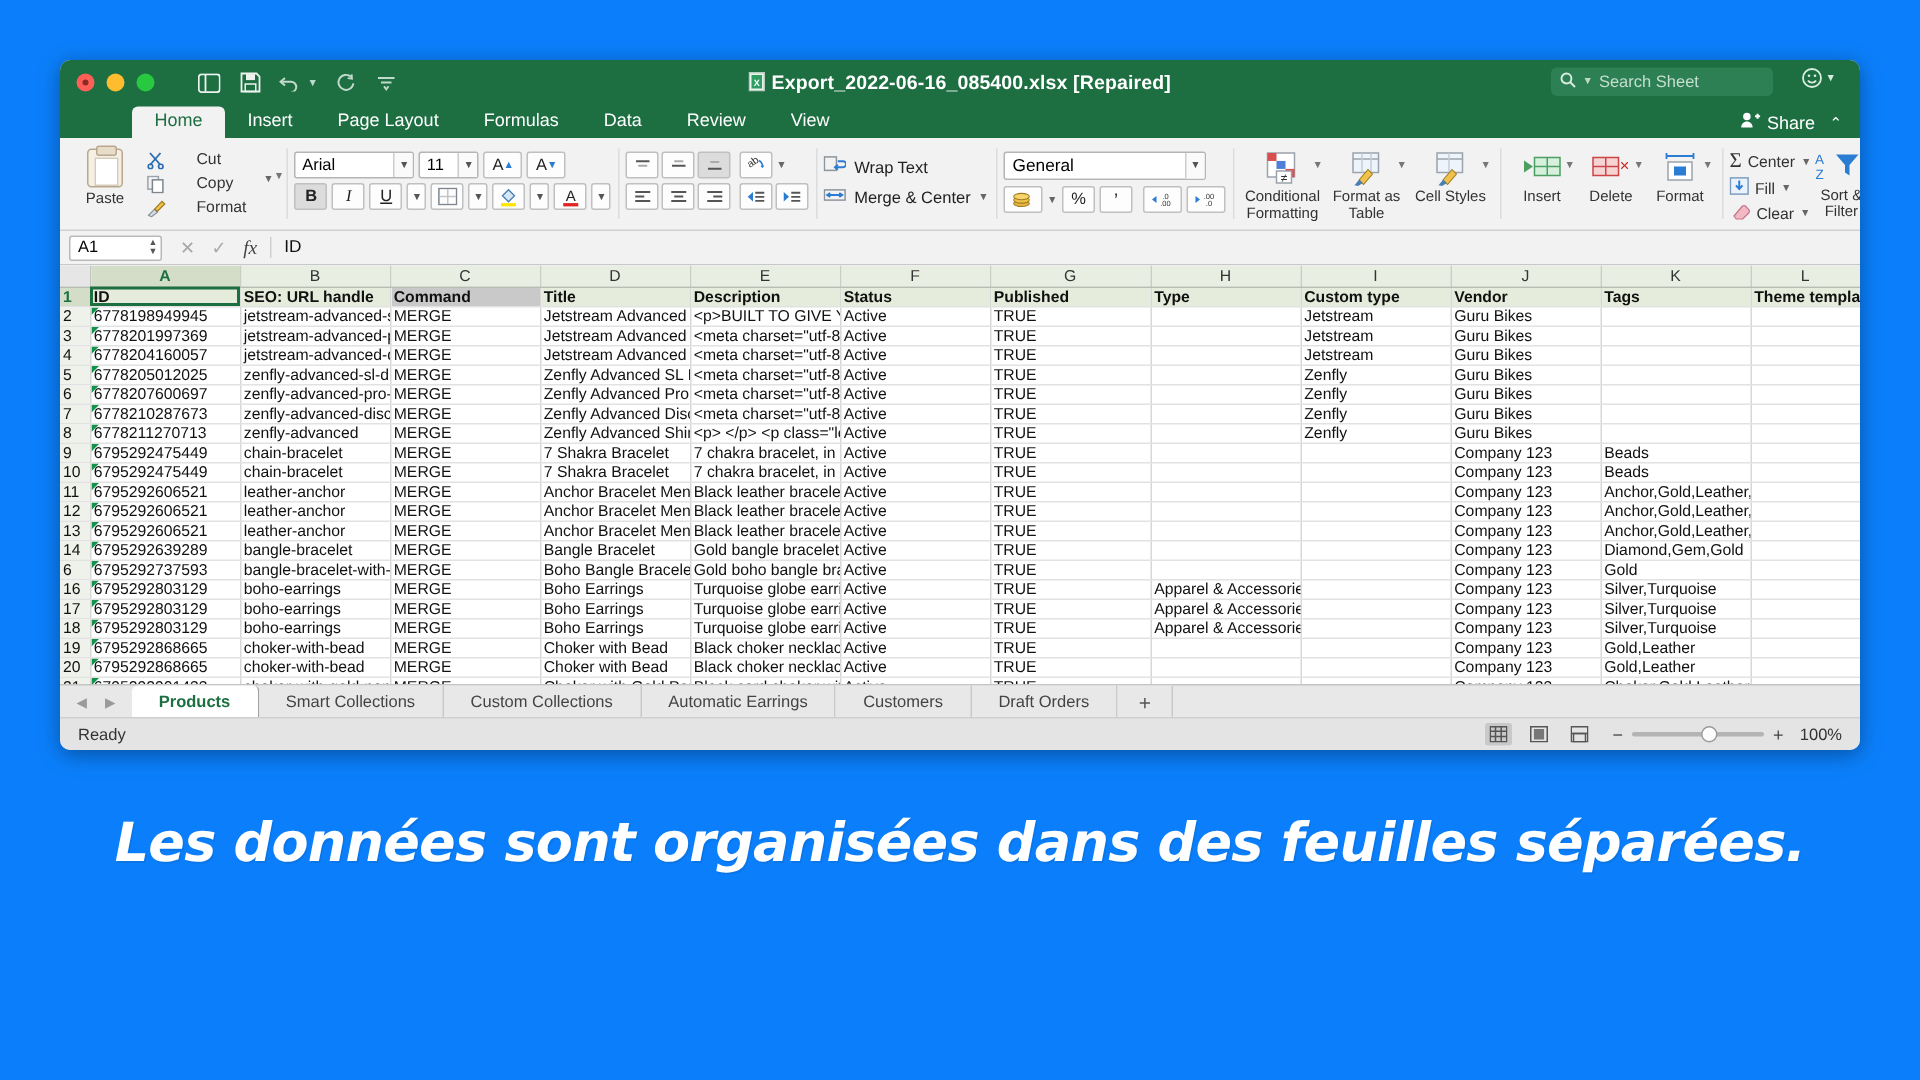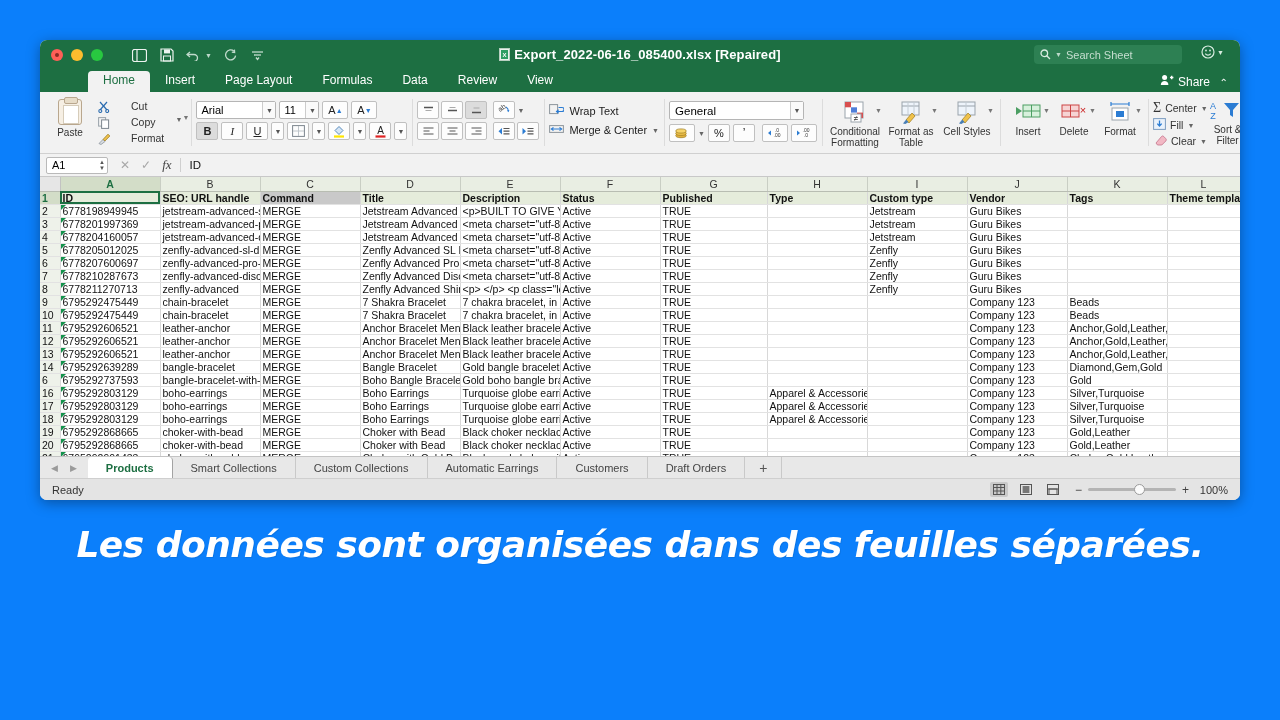--- a/index.html
+++ b/index.html
@@ -192,21 +192,21 @@
   .status-right{margin-left:auto;display:flex;align-items:center;gap:9px;}
   .viewbtn{width:18px;height:15px;border-radius:2px;display:flex;align-items:center;justify-content:center;}
   .viewbtn.on{background:#c9c9c9;}
   .zoomslider{display:flex;align-items:center;gap:6px;margin-left:4px;}
   .track{width:88px;height:3px;background:#b4b4b4;border-radius:2px;position:relative;}
   .knob{position:absolute;left:46px;top:-4px;width:11px;height:11px;border-radius:50%;background:#fcfcfc;border:1px solid #9a9a9a;}
   .zoomlbl{font-size:11px;color:#333;width:30px;text-align:right;}
 
   
   .caption{
-    position:absolute; left:0; right:0; top:524px; text-align:center;
+    position:absolute; left:0; right:0; top:542px; text-align:center;
     color:#fff; font-size:36px; font-weight:bold; font-style:italic;
     font-family:"DejaVu Sans", sans-serif;
     letter-spacing:-.5px;
     text-shadow:1px 1px 0 rgba(0,0,0,.08);
   }
 </style>
 </head>
 <body>
 
 <div class="window">

